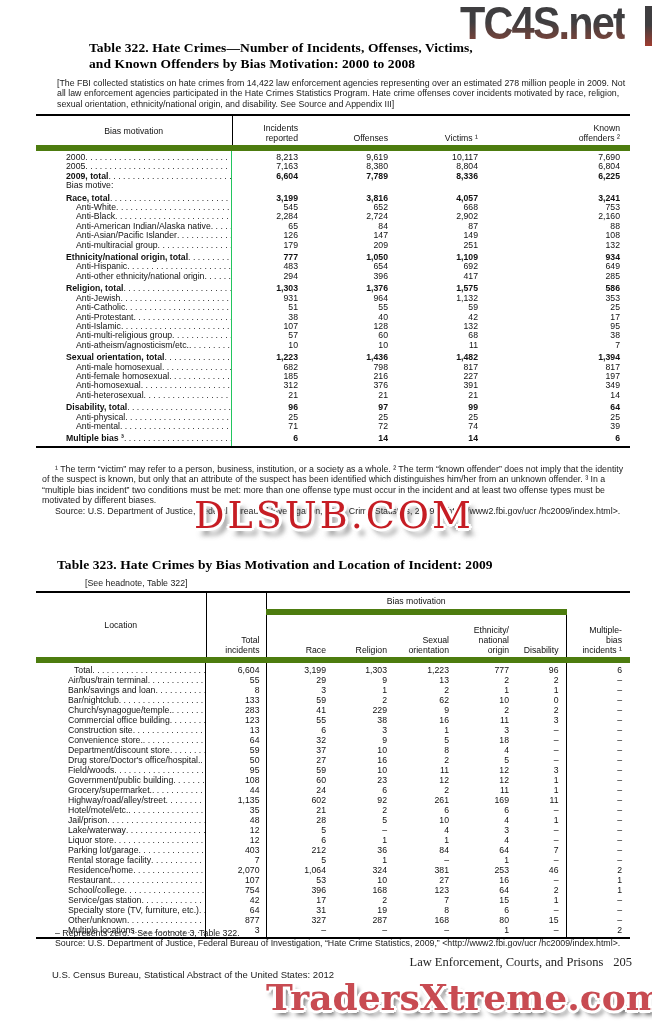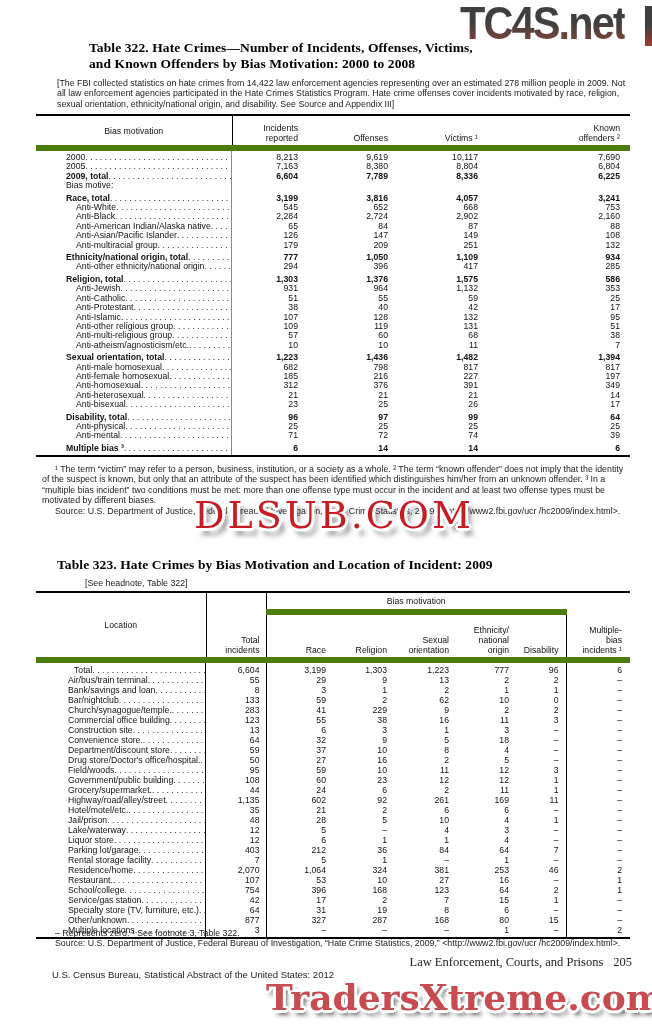--- a/index.html
+++ b/index.html
@@ -277,20 +277,30 @@
             <span class="txt">Ethnicity/national origin, total</span>
             <span class="dots"></span>
           </td>
           <td class="num n0">777</td>
           <td class="num n1">1,050</td>
           <td class="num n2">1,109</td>
           <td class="num n3">934</td>
         </tr>
         <tr>
           <td class="lbl ind">
+            <span class="txt">Anti-Hispanic</span>
+            <span class="dots"></span>
+          </td>
+          <td class="num n0">483</td>
+          <td class="num n1">654</td>
+          <td class="num n2">692</td>
+          <td class="num n3">649</td>
+        </tr>
+        <tr>
+          <td class="lbl ind">
             <span class="txt">Anti-other ethnicity/national origin</span>
             <span class="dots"></span>
           </td>
           <td class="num n0">294</td>
           <td class="num n1">396</td>
           <td class="num n2">417</td>
           <td class="num n3">285</td>
         </tr>
         <tr class="bold gap">
           <td class="lbl">
@@ -337,30 +347,20 @@
             <span class="txt">Anti-Islamic</span>
             <span class="dots"></span>
           </td>
           <td class="num n0">107</td>
           <td class="num n1">128</td>
           <td class="num n2">132</td>
           <td class="num n3">95</td>
         </tr>
         <tr>
           <td class="lbl ind">
-            <span class="txt">Anti-other religious group</span>
-            <span class="dots"></span>
-          </td>
-          <td class="num n0">109</td>
-          <td class="num n1">119</td>
-          <td class="num n2">131</td>
-          <td class="num n3">51</td>
-        </tr>
-        <tr>
-          <td class="lbl ind">
             <span class="txt">Anti-multi-religious group</span>
             <span class="dots"></span>
           </td>
           <td class="num n0">57</td>
           <td class="num n1">60</td>
           <td class="num n2">68</td>
           <td class="num n3">38</td>
         </tr>
         <tr>
           <td class="lbl ind">
@@ -414,30 +414,20 @@
         </tr>
         <tr>
           <td class="lbl ind">
             <span class="txt">Anti-heterosexual</span>
             <span class="dots"></span>
           </td>
           <td class="num n0">21</td>
           <td class="num n1">21</td>
           <td class="num n2">21</td>
           <td class="num n3">14</td>
-        </tr>
-        <tr>
-          <td class="lbl ind">
-            <span class="txt">Anti-bisexual</span>
-            <span class="dots"></span>
-          </td>
-          <td class="num n0">23</td>
-          <td class="num n1">25</td>
-          <td class="num n2">26</td>
-          <td class="num n3">17</td>
         </tr>
         <tr class="bold gap">
           <td class="lbl">
             <span class="txt">Disability, total</span>
             <span class="dots"></span>
           </td>
           <td class="num n0">96</td>
           <td class="num n1">97</td>
           <td class="num n2">99</td>
           <td class="num n3">64</td>

